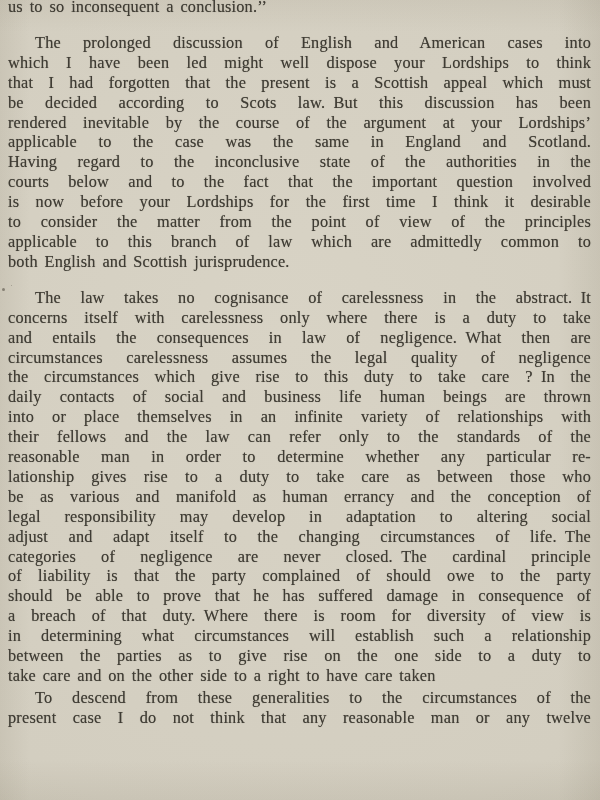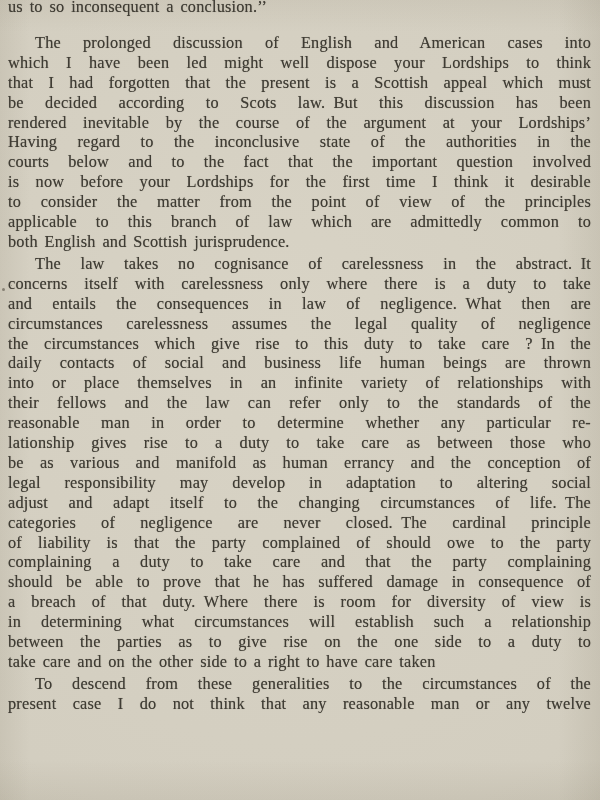--- a/index.html
+++ b/index.html
@@ -35,21 +35,21 @@
     text-align-last: justify;
     text-shadow: 0 0 0.7px rgba(62, 58, 48, 0.6);
   }
   .line.indent { text-indent: 27px; }
   .line.last {
     text-align-last: left;
     word-spacing: 2.5px;
   }
   .frag { margin-top: -3px; }
   .paragraph-1 { margin-top: 16px; }
-  .paragraph-2 { margin-top: 2px; }
+  .paragraph-2 { margin-top: 16px; }
   .paragraph-3 { margin-top: 2px; }
   .speck {
     position: absolute;
     left: 2px;
     top: 288px;
     width: 3px;
     height: 3px;
     border-radius: 50%;
     background: rgba(75, 70, 58, 0.55);
     box-shadow: 8px -4px 0 -1px rgba(75, 70, 58, 0.4), 1px 3px 0 -1.5px rgba(75, 70, 58, 0.35);
@@ -61,20 +61,21 @@
 <div class="page" style="--paper: #d8d3c5; --ink: #3f3c34;">
   <div class="textblock">
     <div class="line last frag">us to so inconsequent a conclusion.’’</div>
     <div id="paragraphs">
         <div class="paragraph paragraph-1">
           <div class="line indent">The prolonged discussion of English and American cases into</div>
           <div class="line">which I have been led might well dispose your Lordships to think</div>
           <div class="line">that I had forgotten that the present is a Scottish appeal which must</div>
           <div class="line">be decided according to Scots law. But this discussion has been</div>
           <div class="line">rendered inevitable by the course of the argument at your Lordships’</div>
+          <div class="line">applicable to the case was the same in England and Scotland.</div>
           <div class="line">Having regard to the inconclusive state of the authorities in the</div>
           <div class="line">courts below and to the fact that the important question involved</div>
           <div class="line">is now before your Lordships for the first time I think it desirable</div>
           <div class="line">to consider the matter from the point of view of the principles</div>
           <div class="line">applicable to this branch of law which are admittedly common to</div>
           <div class="line last">both English and Scottish jurisprudence.</div>
         </div>
         <div class="paragraph paragraph-2">
           <div class="line indent">The law takes no cognisance of carelessness in the abstract. It</div>
           <div class="line">concerns itself with carelessness only where there is a duty to take</div>
@@ -84,21 +85,20 @@
           <div class="line">daily contacts of social and business life human beings are thrown</div>
           <div class="line">into or place themselves in an infinite variety of relationships with</div>
           <div class="line">their fellows and the law can refer only to the standards of the</div>
           <div class="line">reasonable man in order to determine whether any particular re-</div>
           <div class="line">lationship gives rise to a duty to take care as between those who</div>
           <div class="line">be as various and manifold as human errancy and the conception of</div>
           <div class="line">legal responsibility may develop in adaptation to altering social</div>
           <div class="line">adjust and adapt itself to the changing circumstances of life. The</div>
           <div class="line">categories of negligence are never closed. The cardinal principle</div>
           <div class="line">of liability is that the party complained of should owe to the party</div>
-          <div class="line">complaining a duty to take care and that the party complaining</div>
           <div class="line">should be able to prove that he has suffered damage in consequence of</div>
           <div class="line">a breach of that duty. Where there is room for diversity of view is</div>
           <div class="line">in determining what circumstances will establish such a relationship</div>
           <div class="line">between the parties as to give rise on the one side to a duty to</div>
           <div class="line last">take care and on the other side to a right to have care taken</div>
         </div>
         <div class="paragraph paragraph-3">
           <div class="line indent">To descend from these generalities to the circumstances of the</div>
           <div class="line">present case I do not think that any reasonable man or any twelve</div>
         </div>

